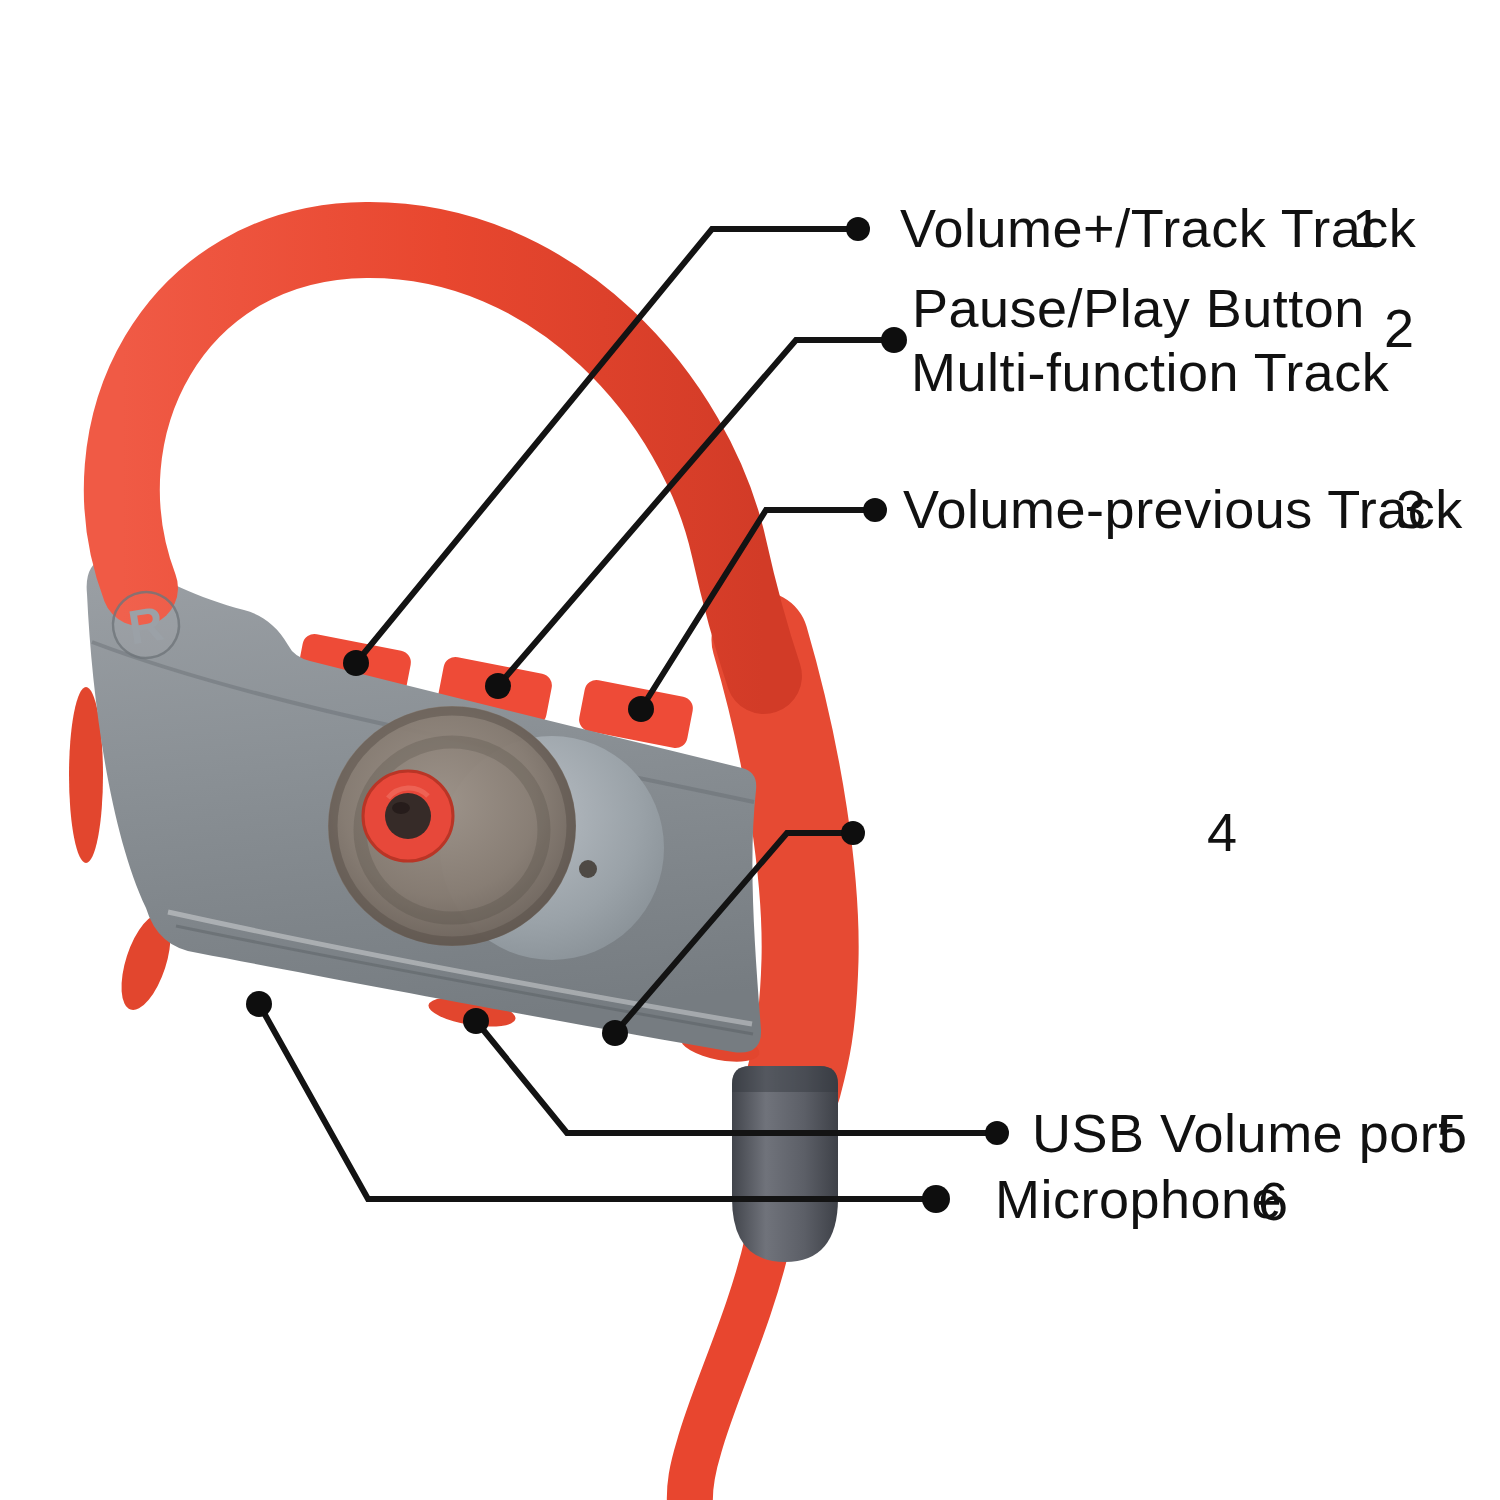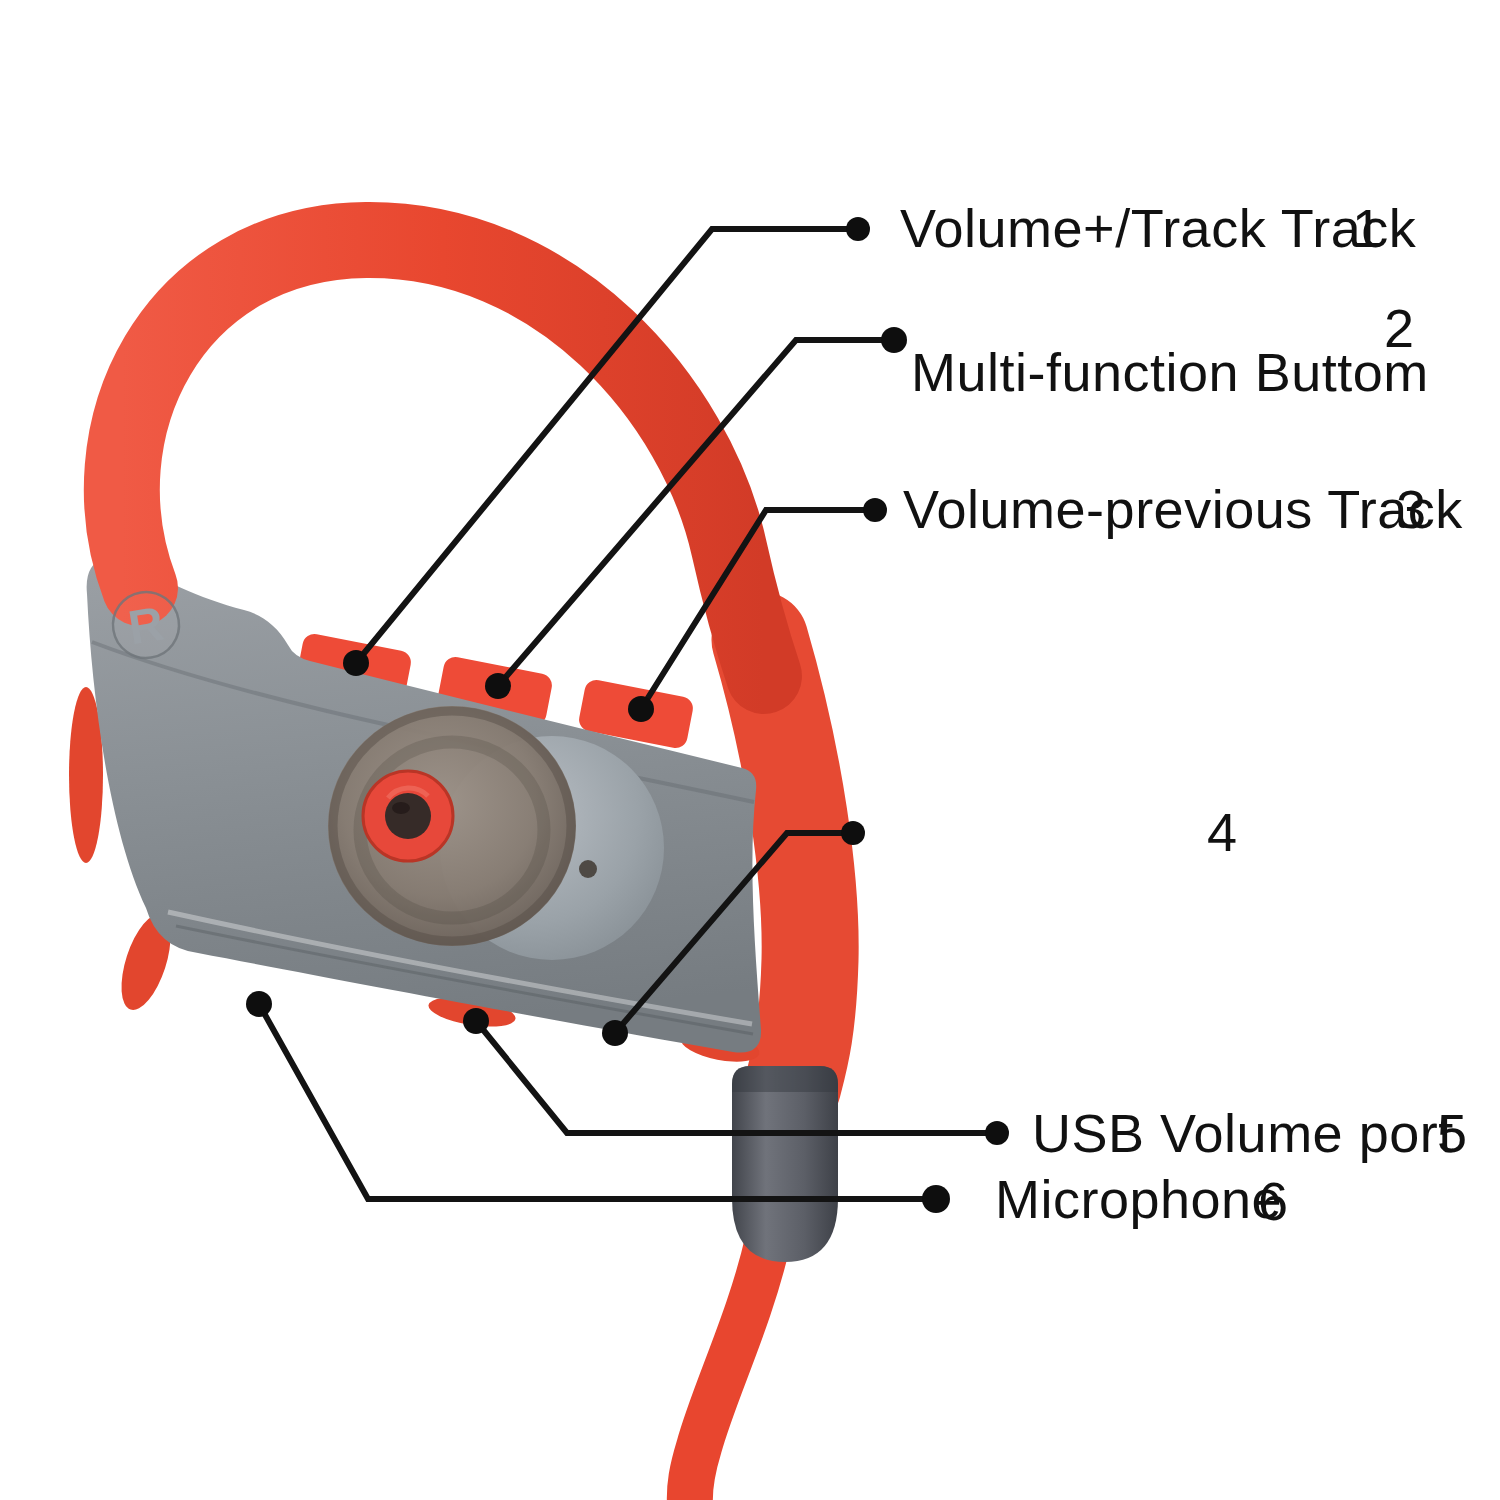--- a/index.html
+++ b/index.html
@@ -136,21 +136,22 @@
       <circle cx="875" cy="510" r="12"></circle>
       <circle cx="853" cy="833" r="12"></circle>
       <circle cx="997" cy="1133" r="12"></circle>
       <circle cx="936" cy="1199" r="14"></circle>
     </g>
   </svg>
 
   <div class="lbl" style="left:900px;top:229px">Volume+/Track Track</div>
   <div class="lbl" style="left:1352px;top:229px">1</div>
 
-  <div class="lbl" style="left:911px;top:373px">Multi-function Buttom</div>
+  <div class="lbl" style="left:912px;top:309px">Pause/Play Button</div>
+  <div class="lbl" style="left:911px;top:373px">Multi-function Track</div>
   <div class="lbl" style="left:1384px;top:329px">2</div>
 
   <div class="lbl" style="left:903px;top:510px">Volume-previous Track</div>
   <div class="lbl" style="left:1396px;top:510px">3</div>
 
   <div class="lbl" style="left:1207px;top:833px">4</div>
 
   <div class="lbl" style="left:1032px;top:1134px">USB Volume port</div>
   <div class="lbl" style="left:1437px;top:1134px">5</div>
 

